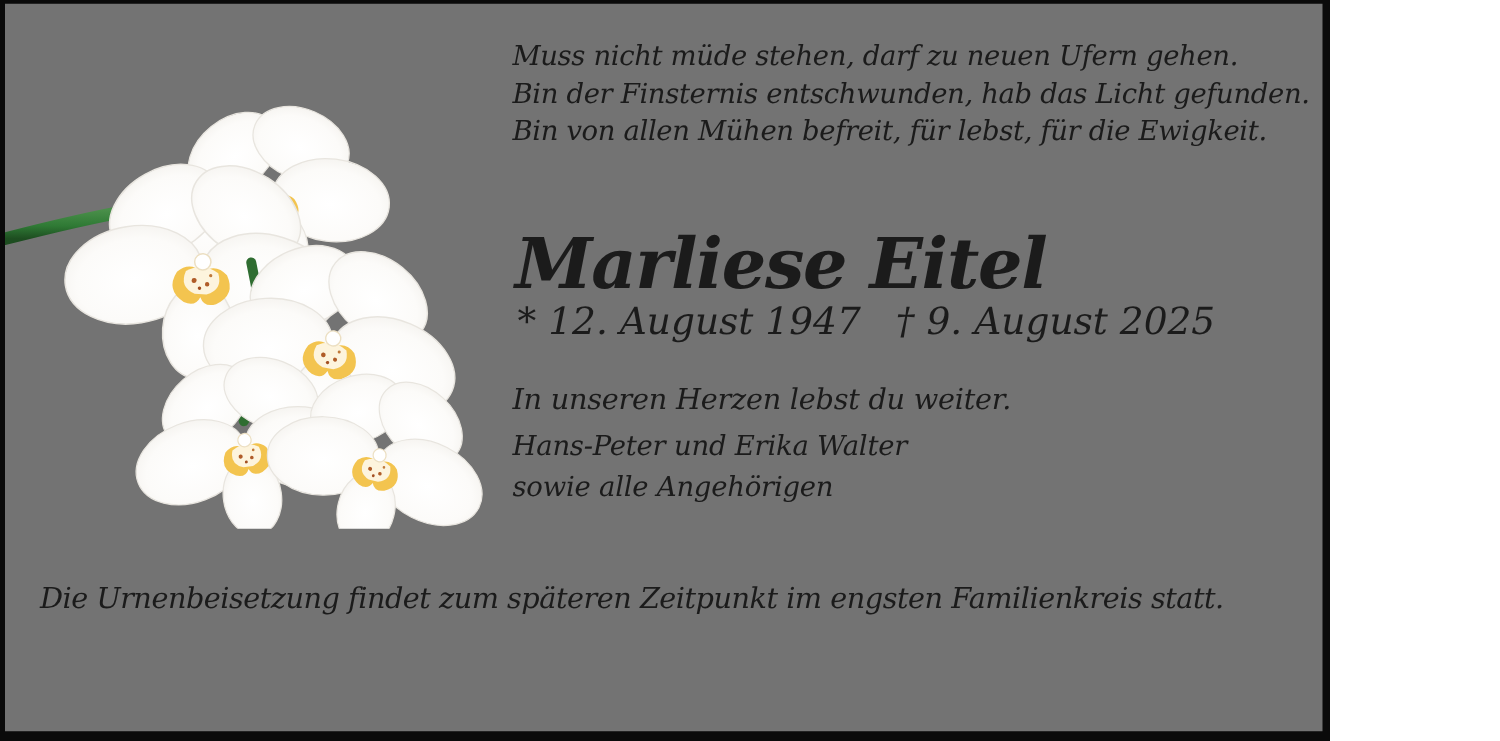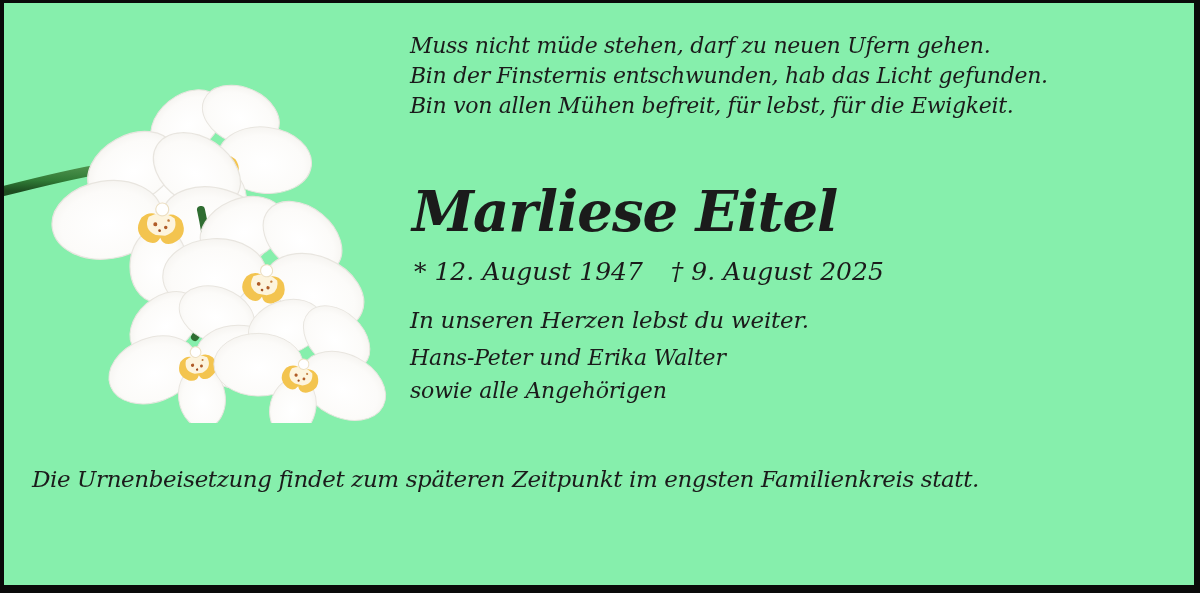--- a/index.html
+++ b/index.html
@@ -3,24 +3,24 @@
 <meta charset="utf-8">
 <style>
   html, body {
     margin: 0;
     padding: 0;
     background: #ffffff;
     font-family: "DejaVu Serif", serif;
   }
   .notice {
     position: relative;
-    width: 1200px;
+    width: 1064px;
     height: 593px;
     box-sizing: border-box;
-    background: #86efac;
+    background: #737373;
     border-style: solid;
     border-color: #0a0a0a;
     border-width: 3px 6px 8px 4px;
     overflow: hidden;
     color: #1b1b1b;
   }
   .script {
     font-family: "DejaVu Serif", serif;
     font-style: italic;
     color: #1b1b1b;
@@ -45,22 +45,22 @@
     top: 175px;
     font-size: 56px;
     font-weight: bold;
     line-height: 66px;
     letter-spacing: -1px;
     white-space: nowrap;
   }
   .dates {
     position: absolute;
     left: 410px;
-    top: 251px;
-    font-size: 25px;
+    top: 237px;
+    font-size: 30px;
     line-height: 36px;
     white-space: nowrap;
   }
   .dates .death {
     margin-left: 28px;
   }
   .closing {
     position: absolute;
     left: 406px;
     top: 301px;

